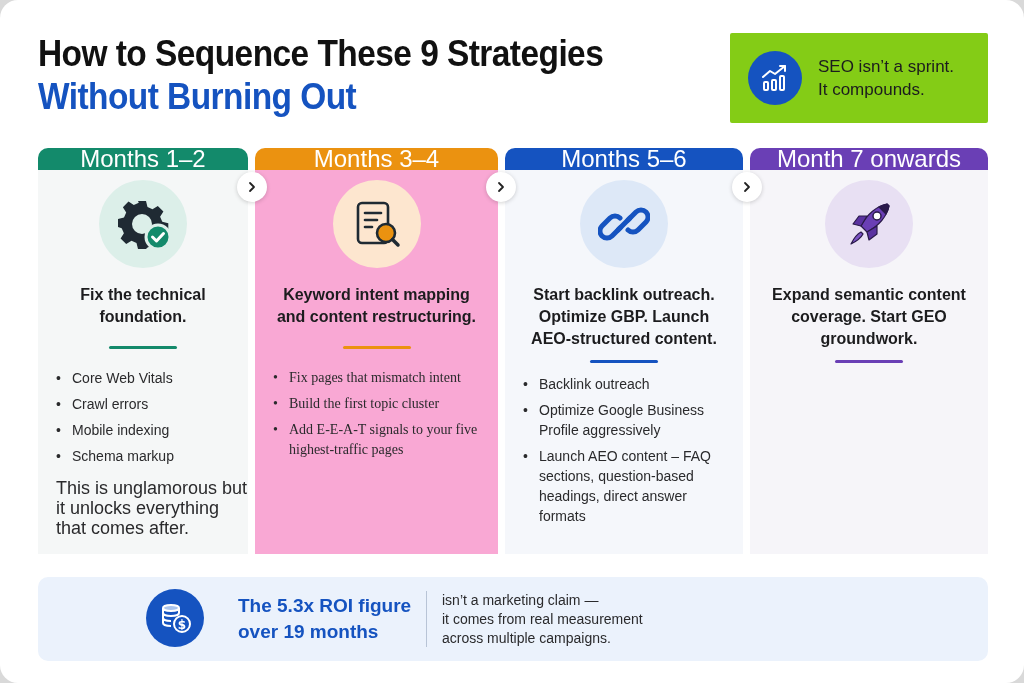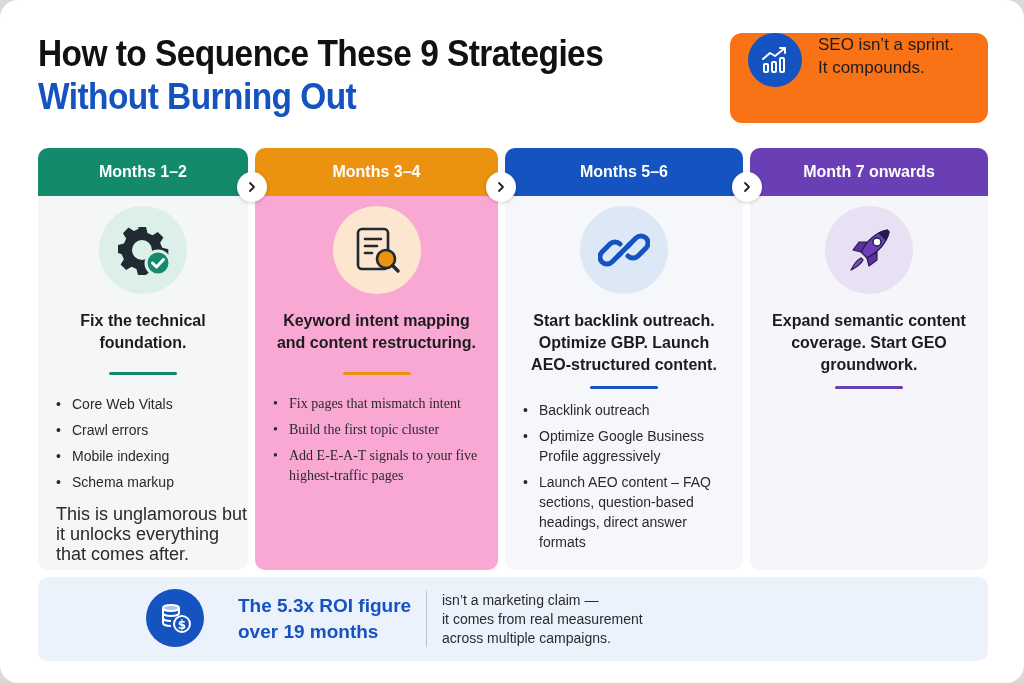--- a/index.html
+++ b/index.html
@@ -11,34 +11,34 @@
   }
   .title {
     position: absolute; left: 38px; top: 32px; width: 680px;
     font-weight: 700; font-size: 36px; line-height: 43px; letter-spacing: -0.6px;
     transform: scaleX(0.93); transform-origin: left top;
   }
   .title .l1 { color: #111111; display: block; }
   .title .l2 { color: #1553c0; display: block; }
   .callout {
     position: absolute; left: 730px; top: 33px; width: 258px; height: 90px;
-    background: #f97316; border-radius: 12px;
-    display: flex; 
+    background: #84cc16; border-radius: 2px;
+    display: flex; align-items: center;
   }
   .callout .ic {
     width: 54px; height: 54px; border-radius: 50%; background: #1553c0;
     margin-left: 18px; display: flex; align-items: center; justify-content: center;
   }
   .callout .txt { margin-left: 16px; font-size: 17px; line-height: 23px; color: #1c1c1e; }
   .cols { position: absolute; left: 38px; top: 148px; width: 950px; height: 422px; }
   .col {
     position: absolute; top: 0; height: 422px; border-radius: 10px; overflow: hidden;
   }
   .col .hdr {
-    height: 48px; color: #fff; font-weight: 700; font-size: 16px;
+    height: 22px; color: #fff; font-weight: 400; font-size: 24px;
     display: flex; align-items: center; justify-content: center;
   }
   .col .body { height: 384px; position: relative; }
   .icon-circ {
     position: absolute; left: 50%; top: 10px; width: 88px; height: 88px; margin-left: -44px;
     border-radius: 50%; display: flex; align-items: center; justify-content: center;
   }
   .col .head {
     position: absolute; left: 0; right: 0; top: 114px; text-align: center;
     font-weight: 700; font-size: 16px; line-height: 22px; color: #1c1c1e;

